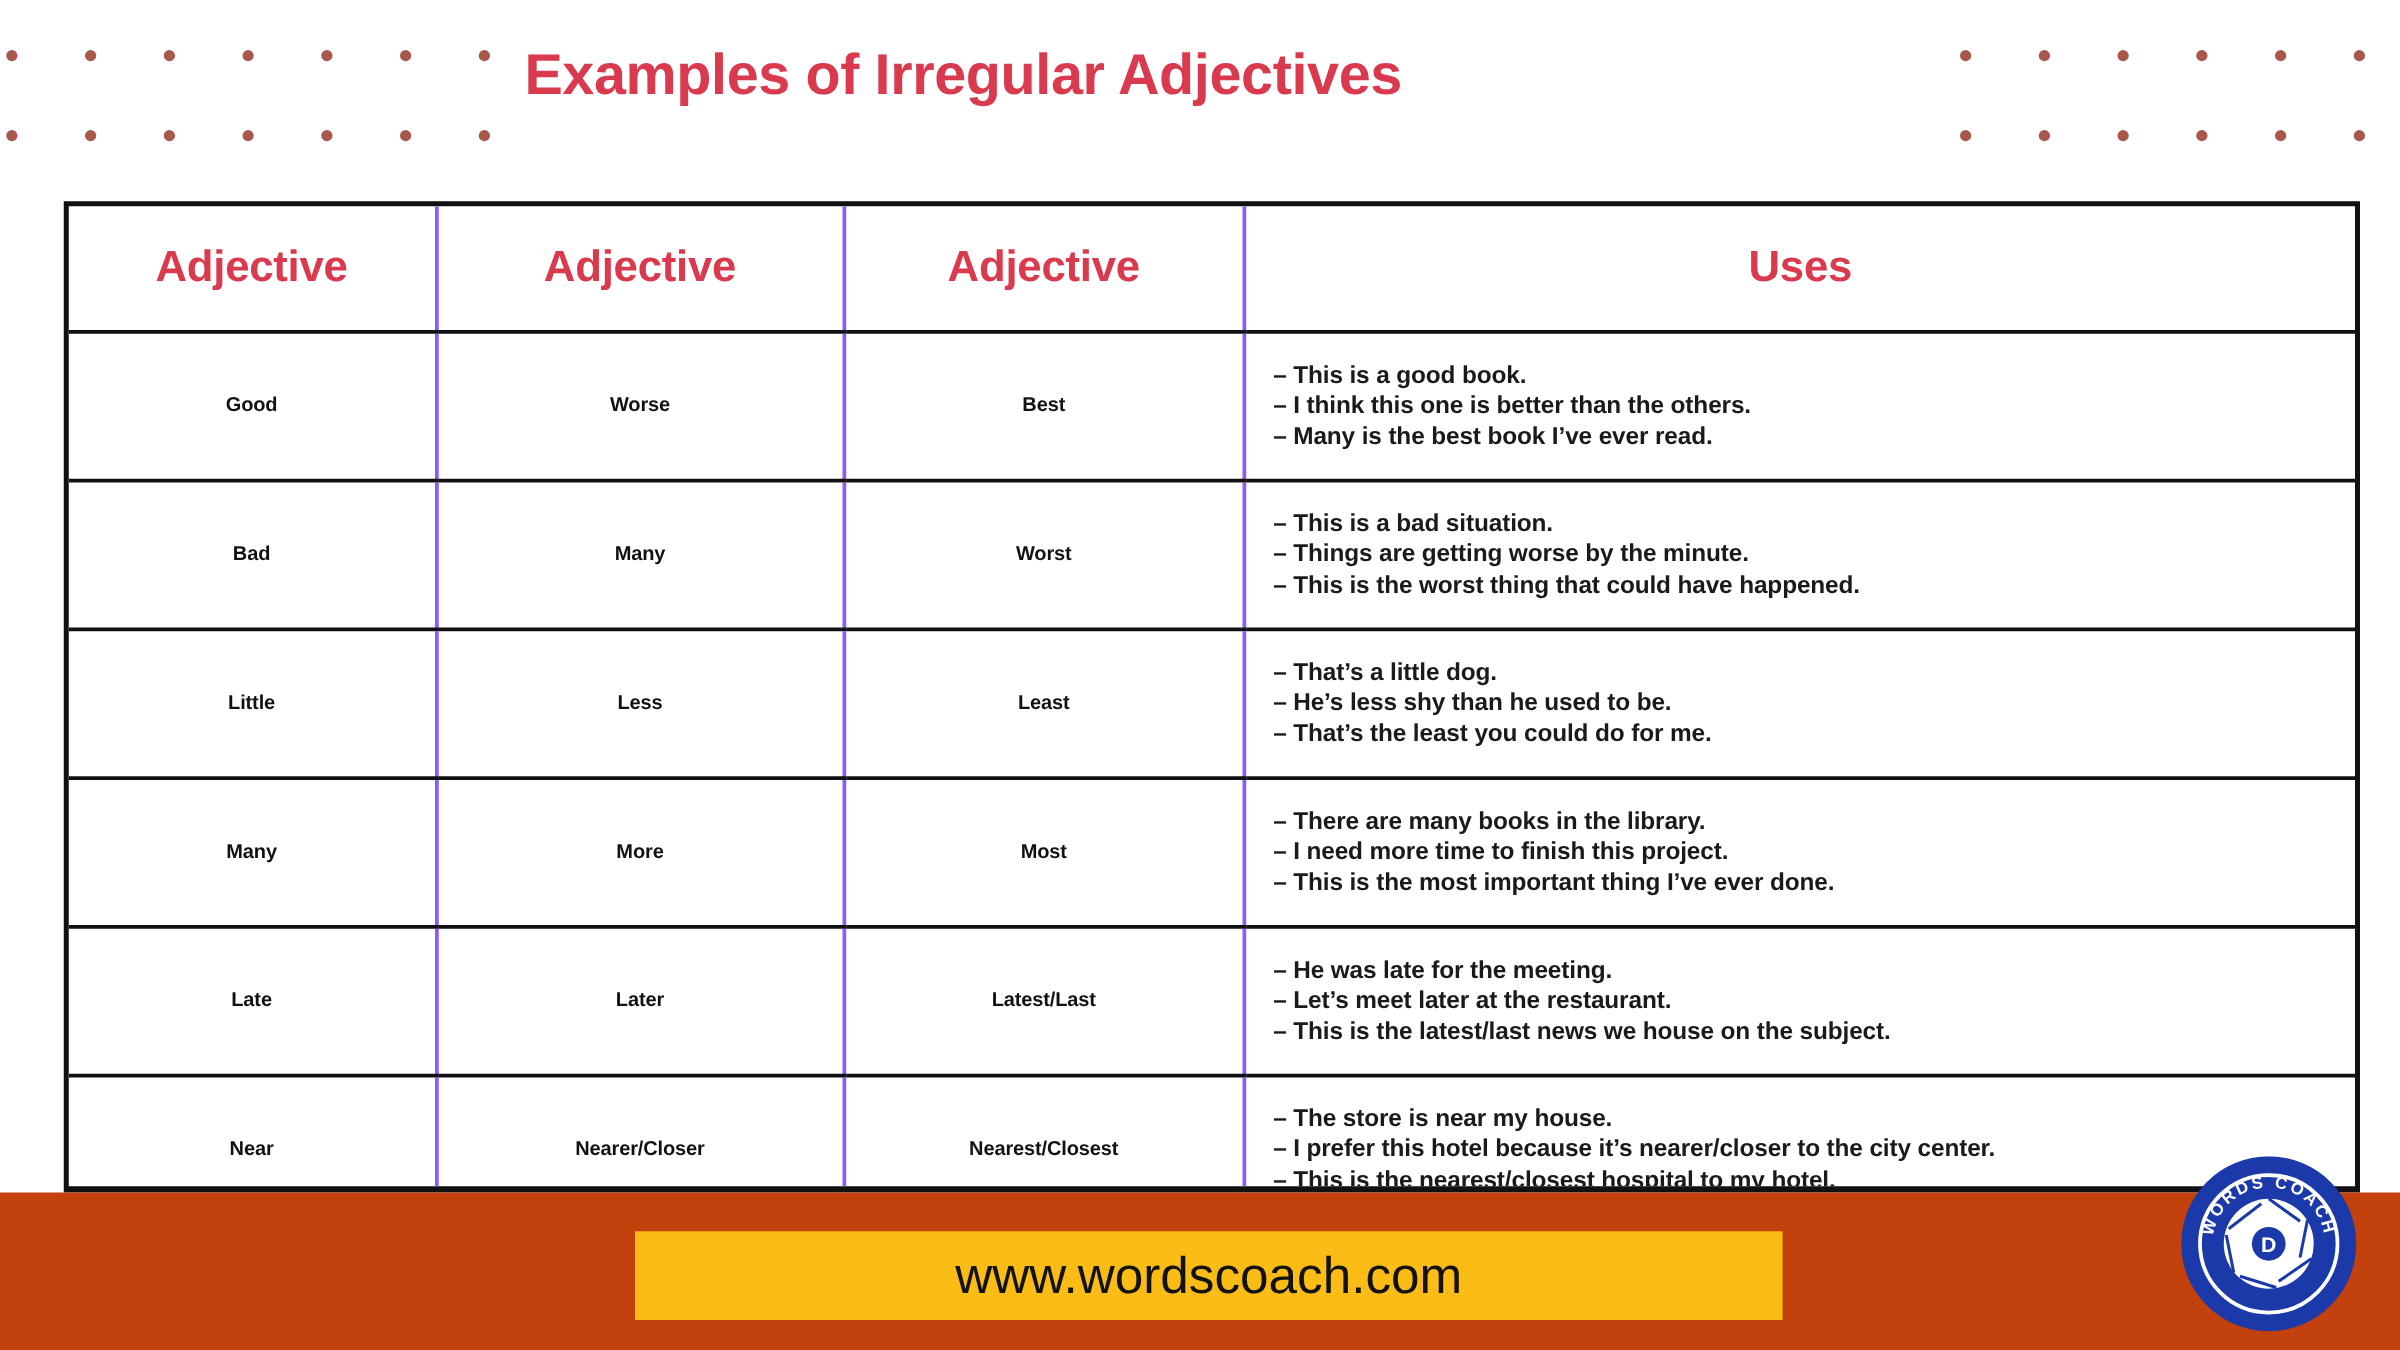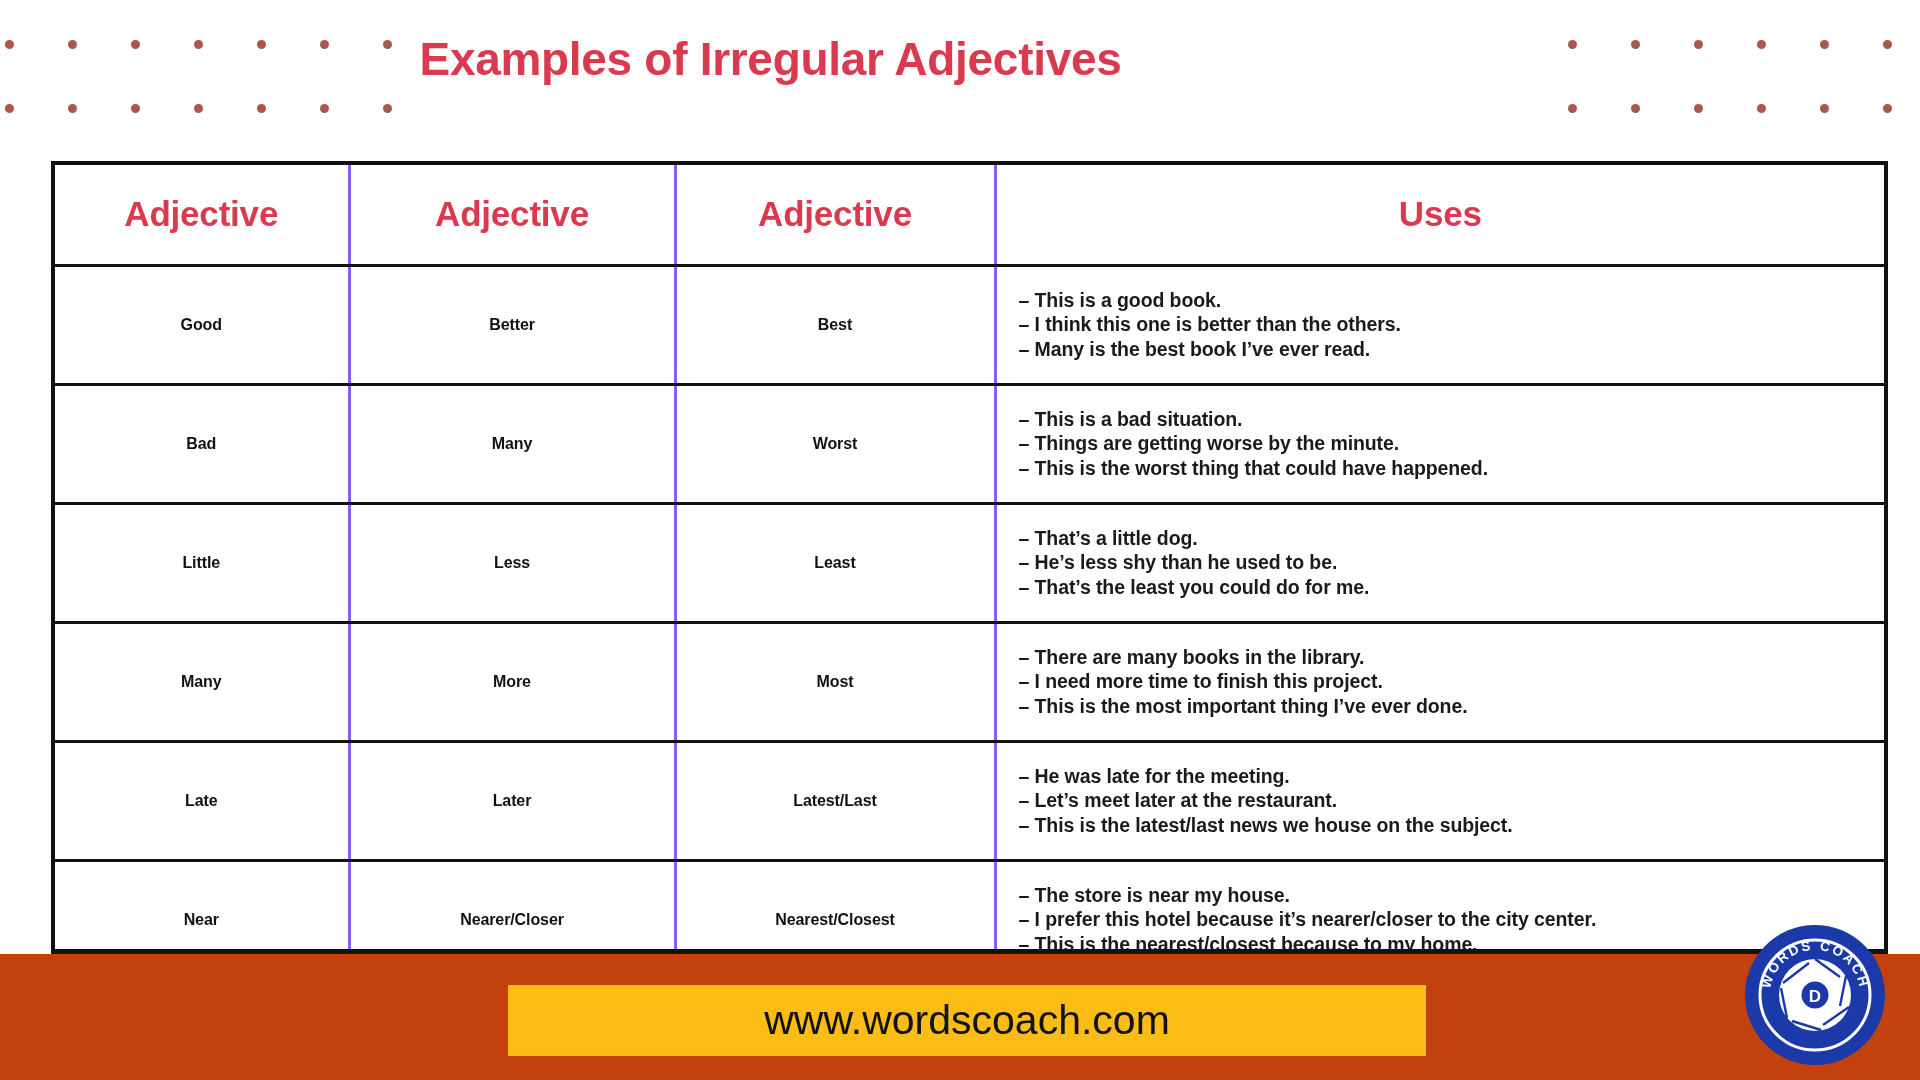--- a/index.html
+++ b/index.html
@@ -204,21 +204,21 @@
       <tr>
         <th>Adjective</th>
         <th>Adjective</th>
         <th>Adjective</th>
         <th>Uses</th>
       </tr>
     </thead>
     <tbody id="table-body">
         <tr>
           <td class="adj">Good</td>
-          <td class="adj">Better</td>
+          <td class="adj">Worse</td>
           <td class="adj">Best</td>
           <td class="uses">
             <div class="use-line">– This is a good book.</div>
             <div class="use-line">– I think this one is better than the others.</div>
             <div class="use-line">– Many is the best book I’ve ever read.</div>
           </td>
         </tr>
         <tr>
           <td class="adj">Bad</td>
           <td class="adj">Many</td>
@@ -259,21 +259,21 @@
             <div class="use-line">– This is the latest/last news we house on the subject.</div>
           </td>
         </tr>
         <tr>
           <td class="adj">Near</td>
           <td class="adj">Nearer/Closer</td>
           <td class="adj">Nearest/Closest</td>
           <td class="uses">
             <div class="use-line">– The store is near my house.</div>
             <div class="use-line">– I prefer this hotel because it’s nearer/closer to the city center.</div>
-            <div class="use-line">– This is the nearest/closest because to my home.</div>
+            <div class="use-line">– This is the nearest/closest hospital to my hotel.</div>
           </td>
         </tr>
       </tbody>
   </table>
 </div>
 
 <div class="footer">
   <div class="url-box">
     <span class="url-text">www.wordscoach.com</span>
   </div>

